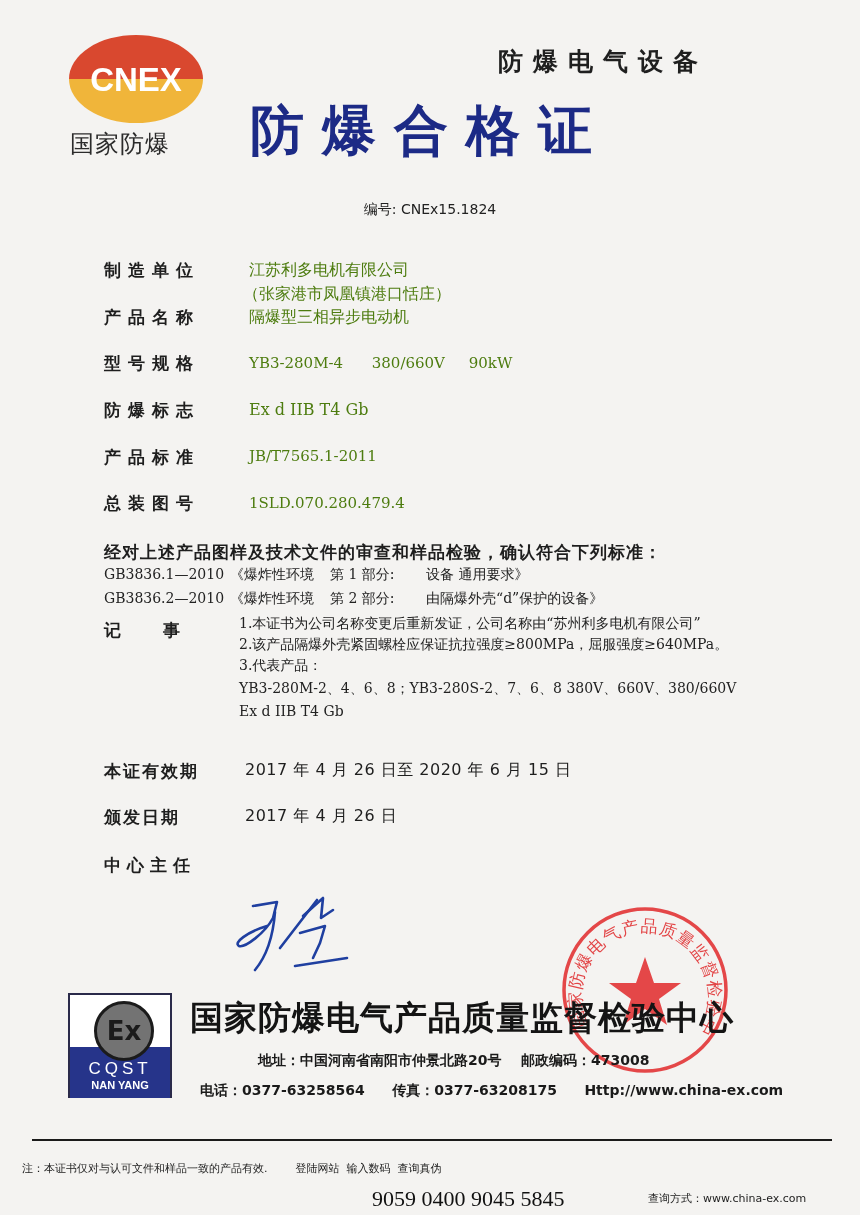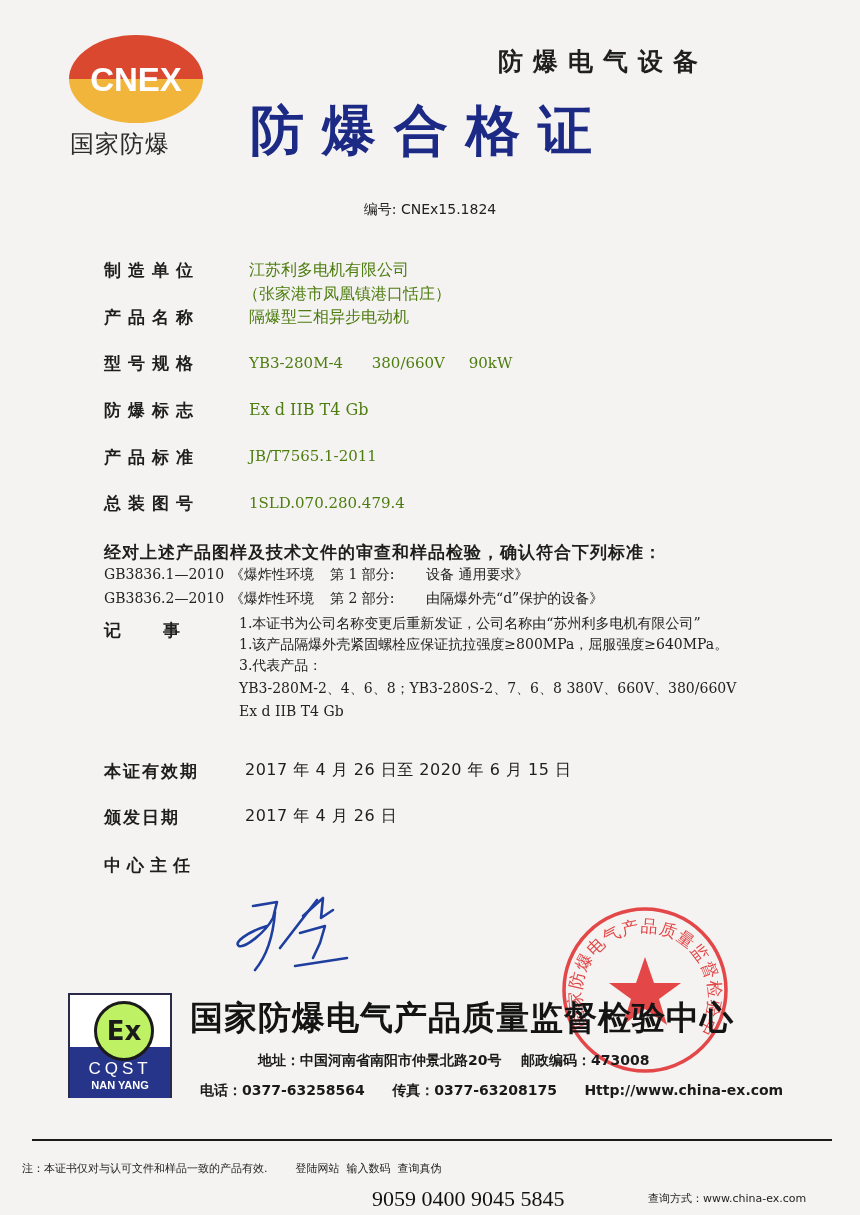--- a/index.html
+++ b/index.html
@@ -17,21 +17,21 @@
   .lbl2{left:104px;font-size:17px;font-weight:bold;letter-spacing:2px;color:#1e1e1e;}
   .std-intro{left:104px;top:541px;font-size:17px;font-weight:bold;color:#1e1e1e;letter-spacing:1px;}
   .std-row{left:104px;font-size:14px;color:#222;}
   .std-row span{display:inline-block;}
   .notes{left:239px;top:613px;width:560px;font-size:14px;line-height:21px;color:#222;}
   .notes div{white-space:nowrap;}
   .datev{left:245px;font-size:16px;color:#1e1e1e;letter-spacing:0.5px;}
   .cqst{left:68px;top:993px;width:104px;height:105px;border:2px solid #2a2a4a;background:#fff;box-sizing:border-box;}
   .cqst .top{position:absolute;left:0;top:0;width:100%;height:52px;}
   .cqst .bot{position:absolute;left:0;top:52px;width:100%;height:51px;background:#26348a;color:#fff;text-align:center;}
-  .cqst .ring{position:absolute;left:24px;top:6px;width:54px;height:54px;border:3px solid #1b1b1b;border-radius:50%;background:#bef264;text-align:center;line-height:54px;font-size:26px;font-weight:bold;color:#1b1b1b;z-index:2;}
+  .cqst .ring{position:absolute;left:24px;top:6px;width:54px;height:54px;border:3px solid #1b1b1b;border-radius:50%;background:#737373;text-align:center;line-height:54px;font-size:26px;font-weight:bold;color:#1b1b1b;z-index:2;}
   .org-name{left:190px;top:996px;font-size:33px;color:#141414;letter-spacing:1px;font-family:"DejaVu Serif","Liberation Serif",serif;font-weight:bold;}
   .addr{left:258px;top:1052px;font-size:14px;font-weight:bold;color:#1a1a1a;}
   .contact{left:200px;top:1082px;font-size:14px;font-weight:bold;color:#1a1a1a;word-spacing:2px;}
   .hr{left:32px;top:1139px;width:800px;height:2px;background:#1a1a1a;}
   .foot-note{left:22px;top:1161px;font-size:11px;color:#1c1c1c;}
   .serial{left:372px;top:1186px;font-size:22px;color:#111;font-family:Liberation Serif, serif;}
   .query{left:648px;top:1191px;font-size:11px;color:#1c1c1c;}
   .seal{left:560px;top:905px;width:170px;height:170px;}
   .sig{left:225px;top:888px;width:130px;height:90px;}
 </style>
@@ -78,21 +78,21 @@
 <div class="abs std-row serif" style="top:566px">
   <span style="width:126px">GB3836.1—2010</span><span style="width:100px">《爆炸性环境</span><span style="width:96px">第 1 部分:</span><span>设备  通用要求》</span>
 </div>
 <div class="abs std-row serif" style="top:590px">
   <span style="width:126px">GB3836.2—2010</span><span style="width:100px">《爆炸性环境</span><span style="width:96px">第 2 部分:</span><span>由隔爆外壳“d”保护的设备》</span>
 </div>
 
 <div class="abs lbl" style="top:619px;letter-spacing:18px">记  事</div>
 <div class="abs notes serif">
   <div>1.本证书为公司名称变更后重新发证，公司名称由“苏州利多电机有限公司”</div>
-  <div>1.该产品隔爆外壳紧固螺栓应保证抗拉强度≥800MPa，屈服强度≥640MPa。</div>
+  <div>2.该产品隔爆外壳紧固螺栓应保证抗拉强度≥800MPa，屈服强度≥640MPa。</div>
   <div>3.代表产品：</div>
   <div style="margin-top:2px">YB3-280M-2、4、6、8；YB3-280S-2、7、6、8  380V、660V、380/660V</div>
   <div style="margin-top:2px">Ex d IIB T4 Gb</div>
 </div>
 
 <div class="abs lbl2" style="top:760px">本证有效期</div>
 <div class="abs datev" style="top:760px">2017 年 4 月 26 日至 2020 年 6 月 15 日</div>
 <div class="abs lbl2" style="top:806px">颁发日期</div>
 <div class="abs datev" style="top:806px">2017 年 4 月 26 日</div>
 <div class="abs lbl2" style="top:854px;letter-spacing:6px">中心主任</div>

